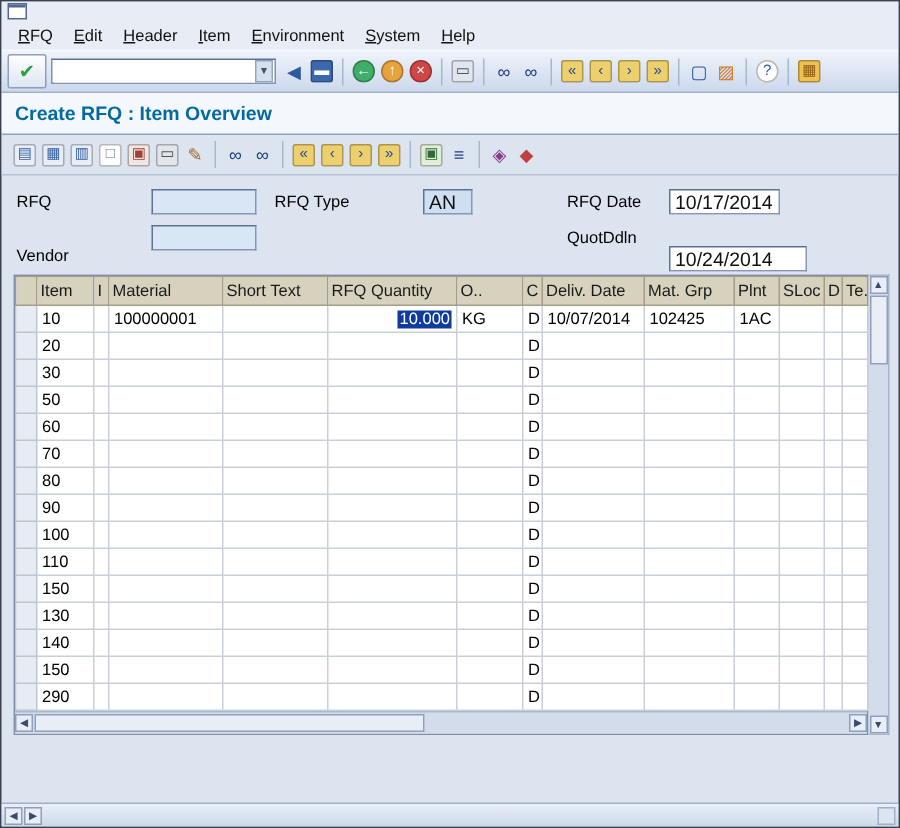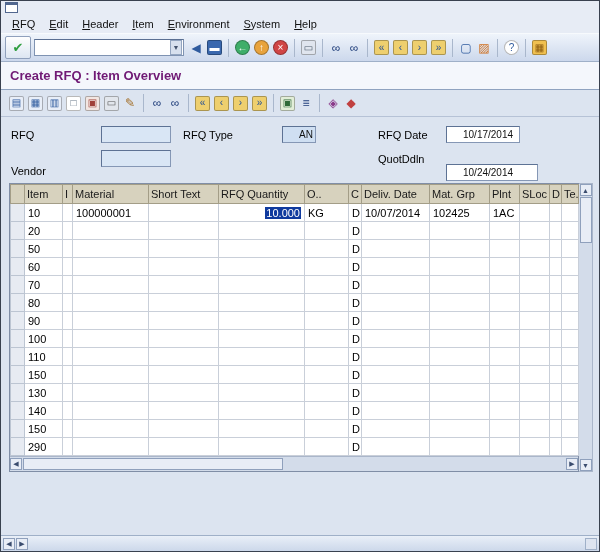--- a/index.html
+++ b/index.html
@@ -28,29 +28,29 @@
   .cmdinput{border:none;outline:none;width:130px;height:13px;font-size:11px;font-family:"Liberation Sans",sans-serif;}
   .cmd-drop{font-size:7px;color:#44536e;background:#d7e0ee;border:1px solid #93a5c0;
     width:11px;height:13px;display:flex;align-items:center;justify-content:center;}
   .icon16{width:18px;height:18px;display:inline-flex;align-items:center;justify-content:center;
     font-size:12px;line-height:1;cursor:default;box-sizing:border-box;}
   .sh-round{border-radius:50%;width:15px;height:15px;font-size:10px;margin:0 2px;border:1px solid rgba(0,0,0,.28);}
   .sh-square{border-radius:2px;width:15px;height:15px;font-size:10px;margin:0 2px;border:1px solid rgba(0,0,0,.28);}
   .tb-sep{width:1px;height:18px;background:#a9b7cc;margin:0 4px;display:inline-block;}
   
   .titlebar{height:27px;background:#f4f7fc;border-bottom:1px solid #8fa3c0;display:flex;align-items:center;}
-  .title{font-size:13px;font-weight:bold;color:#701a75;padding-left:9px;}
+  .title{font-size:13px;font-weight:bold;color:#0369a1;padding-left:9px;}
   
   .appbar{height:26px;display:flex;align-items:center;padding-left:6px;background:#dce4f0;border-bottom:1px solid #b6c2d6;}
   
   .formarea{position:relative;height:66px;}
   .flabel{position:absolute;color:#000;}
   .ffield{position:absolute;height:17px;box-sizing:border-box;background:#fff;
     border:1px solid #8597b5;border-top-color:#5d7294;border-left-color:#5d7294;
-    font-size:10px;line-height:15px;padding:0 16px;overflow:hidden;white-space:nowrap;}
+    font-size:13px;line-height:15px;padding:0 3px;overflow:hidden;white-space:nowrap;}
   .f-blue{background:#d9e6f5;}
   .f-an{background:#cfdff2;}
   .items-label{height:22px;line-height:24px;padding-left:8px;color:#000;}
   
   .tablewrap{margin-left:8px;width:584px;display:flex;align-items:stretch;}
   .tleft{width:570px;box-sizing:border-box;border:1px solid #808ea6;background:#fff;}
   table.grid{border-collapse:collapse;table-layout:fixed;width:568px;}
   table.grid th{background:#d7d2be;border:1px solid #a39d87;font-weight:normal;text-align:left;
     height:18px;padding:0 2px;font-size:11px;overflow:hidden;white-space:nowrap;color:#1a1a1a;}
   table.grid td{border:1px solid #c9cfd9;height:17px;padding:0 3px;font-size:11px;background:#fff;
@@ -236,20 +236,36 @@
               <td class="col-c">D</td>
               <td class="col-deliv_date"></td>
               <td class="col-mat_grp"></td>
               <td class="col-plnt"></td>
               <td class="col-sloc"></td>
               <td class="col-d"></td>
               <td class="col-te"></td>
             </tr>
             <tr>
               <td class="selcell"></td>
+              <td class="col-item">30</td>
+              <td class="col-i"></td>
+              <td class="col-material"></td>
+              <td class="col-short_text"></td>
+              <td class="col-qty"></td>
+              <td class="col-unit"></td>
+              <td class="col-c">D</td>
+              <td class="col-deliv_date"></td>
+              <td class="col-mat_grp"></td>
+              <td class="col-plnt"></td>
+              <td class="col-sloc"></td>
+              <td class="col-d"></td>
+              <td class="col-te"></td>
+            </tr>
+            <tr>
+              <td class="selcell"></td>
               <td class="col-item">50</td>
               <td class="col-i"></td>
               <td class="col-material"></td>
               <td class="col-short_text"></td>
               <td class="col-qty"></td>
               <td class="col-unit"></td>
               <td class="col-c">D</td>
               <td class="col-deliv_date"></td>
               <td class="col-mat_grp"></td>
               <td class="col-plnt"></td>

